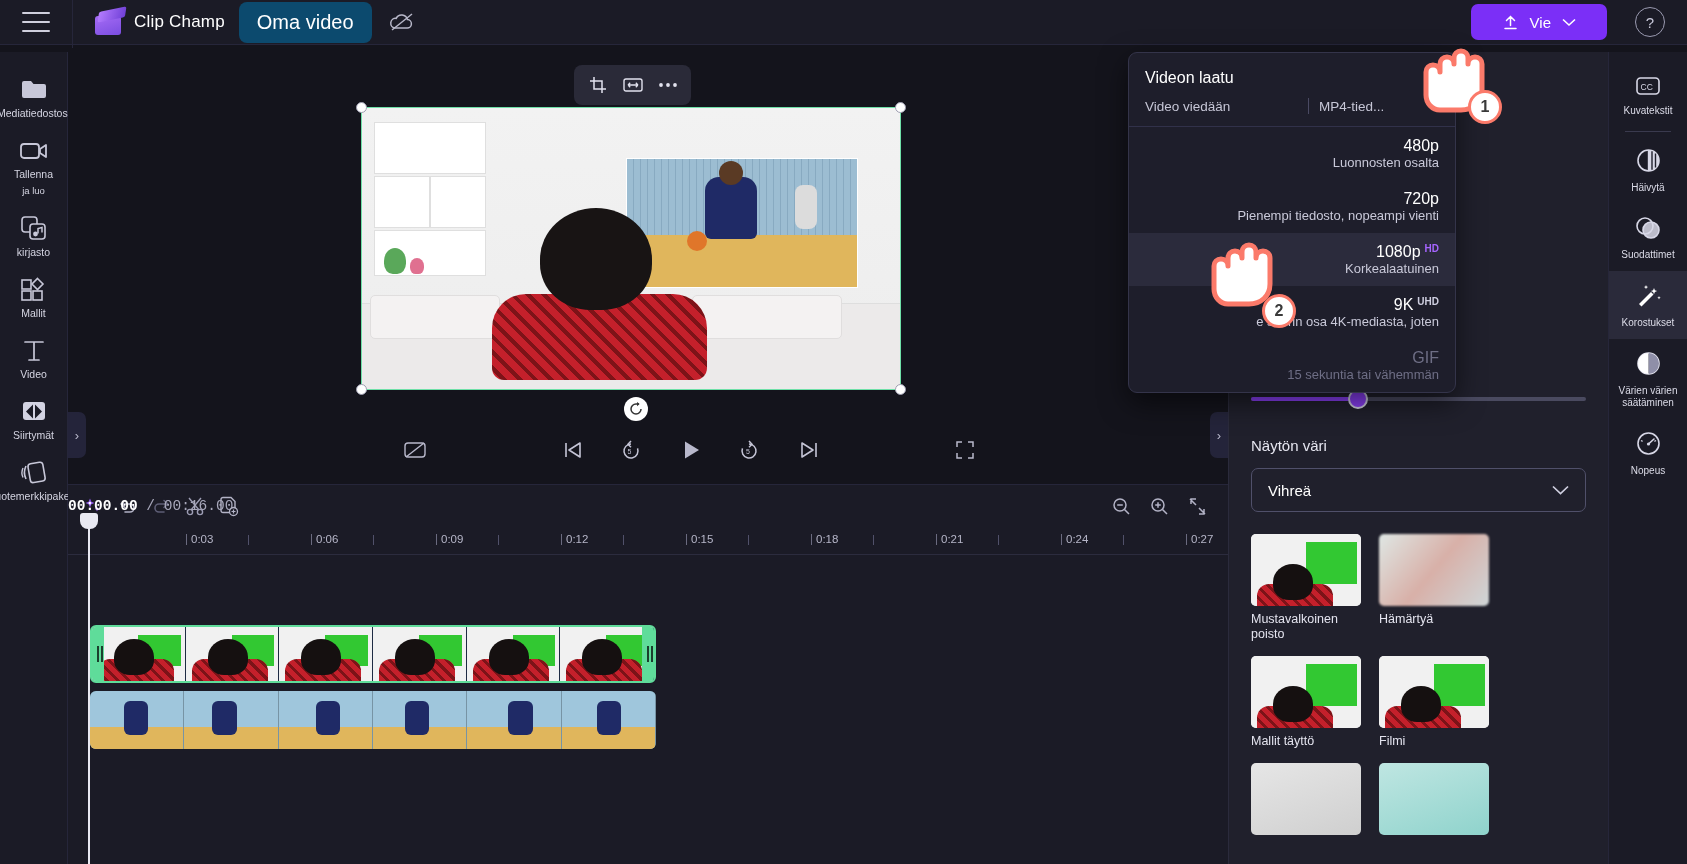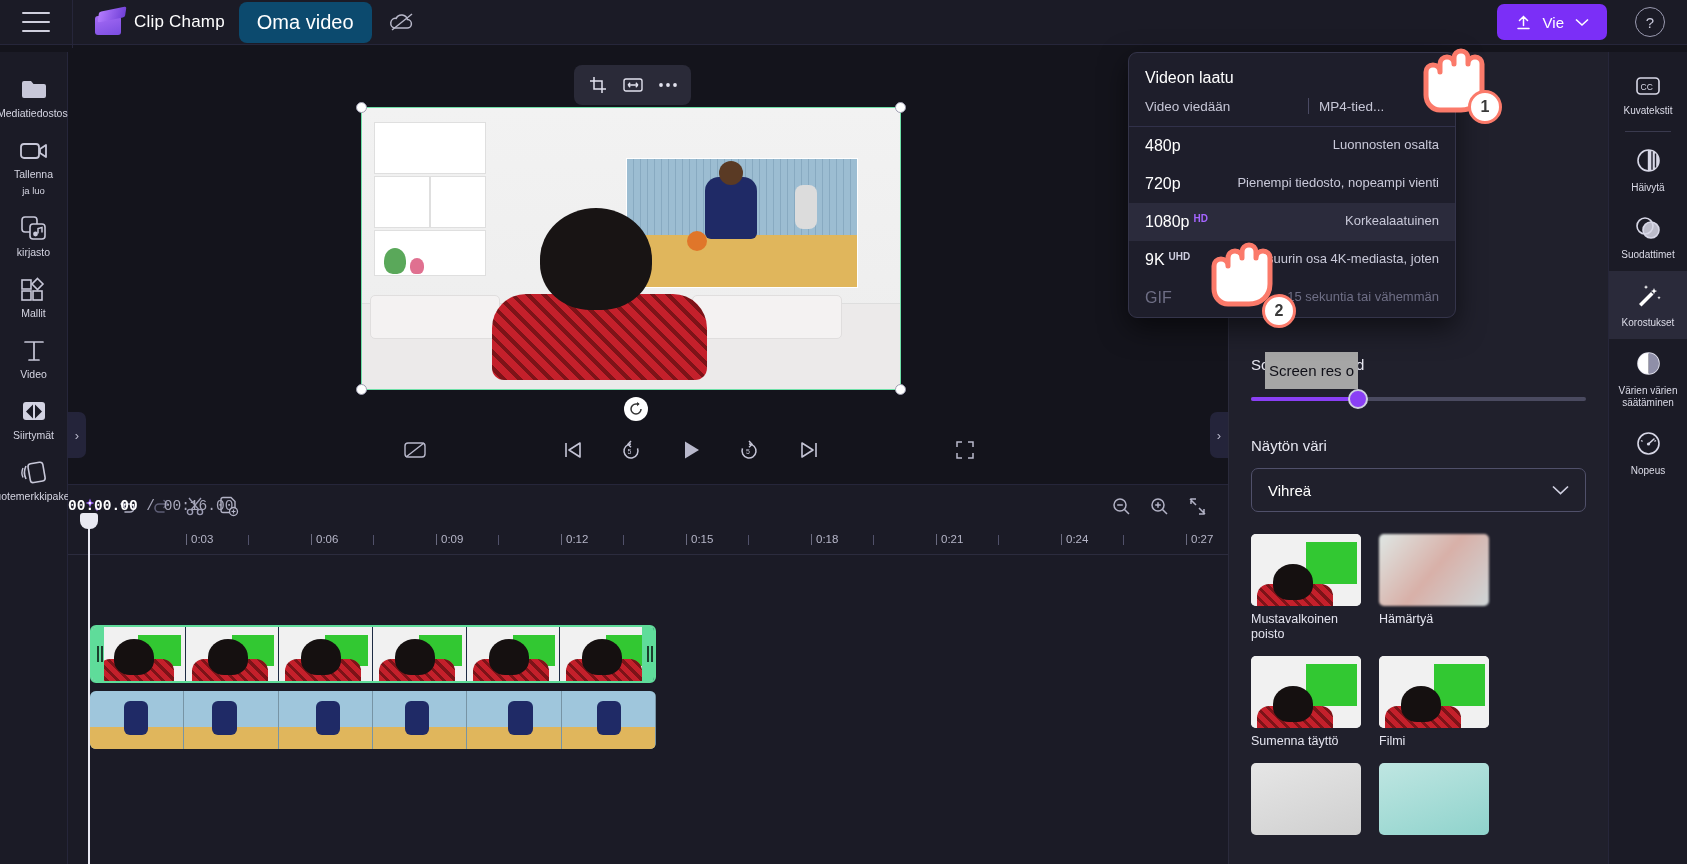--- a/index.html
+++ b/index.html
@@ -38,21 +38,21 @@
     margin-left: 14px; background: #0c4a6e; border-radius: 8px;
     padding: 9px 18px; font-size: 20px; color: #fff; cursor: pointer;
   }
   .cloud-off {
     margin-left: 12px; width: 36px; height: 32px; display: flex;
     align-items: center; justify-content: center; cursor: pointer;
   }
   .spacer { flex: 1; }
   .export-btn {
     display: flex; align-items: center; background: #7b2ff7; border-radius: 7px;
-    height: 36px; padding: 0 18px; gap: 11px; cursor: pointer; margin-right: 0px; margin-left: 48px;
+    height: 36px; padding: 0 31px; gap: 11px; cursor: pointer; margin-right: 0px; margin-left: 48px;
   }
   .export-btn .lbl { font-size: 15px; color: #fff; }
   .help-btn {
     width: 30px; height: 30px; border: 1.6px solid #9a9ab0; border-radius: 50%;
     margin: 0 22px 0 28px; display: flex; align-items: center; justify-content: center;
     font-size: 15px; color: #c9c9da; cursor: pointer;
   }
 
   
   .leftrail {
@@ -245,21 +245,21 @@
     background: #1e1e2b; border: 1px solid #34344a; border-radius: 9px;
     box-shadow: 0 10px 28px rgba(0,0,0,.55); overflow: hidden;
   }
   .dd-head { padding: 16px 16px 12px 16px; border-bottom: 1px solid #31314a; }
   .dd-title { font-size: 16px; color: #fff; margin-bottom: 11px; }
   .dd-sub { display: flex; align-items: center; font-size: 13.5px; color: #c6c6d6; }
   .dd-sub .left { flex: 1; }
   .dd-sub .divider { width: 1px; height: 16px; background: #4a4a63; margin: 0 10px; }
   .dd-sub .right { width: 120px; text-align: left; }
   .dd-item {
-    display: flex; align-items: flex-start; padding: 10px 16px; cursor: pointer;
+    display: flex; align-items: flex-end; padding: 10px 16px; cursor: pointer; flex-direction: column;
   }
   .dd-item.sel { background: #2b2b3c; }
   .dd-item .name { font-size: 16px; color: #fff; display: flex; align-items: flex-start; gap: 4px; }
   .dd-item .name sup { font-size: 10px; color: #a565ff; font-weight: bold; }
   .dd-item.dis .name { color: #6e6e85; }
   .dd-item .desc { flex: 1; text-align: right; font-size: 13px; color: #c9c9d9; }
   .dd-item.dis .desc { color: #6e6e85; }
 
   
   .cursor-hand { position: absolute; z-index: 60; pointer-events: none; }
@@ -676,21 +676,21 @@
           <div class="fx-thumb" style="background:linear-gradient(130deg,#dfe7e4,#d8b0a8,#cfd6d8);filter:blur(1px)"></div>
           <div class="fx-cap">Hämärtyä</div>
         </div>
         <div class="fx-item">
           <div class="fx-thumb">
             <div class="thumb-room"></div>
               <div class="thumb-green"></div>
             <div class="thumb-shirt"></div>
               <div class="thumb-hair"></div>
           </div>
-          <div class="fx-cap">Sumenna täyttö</div>
+          <div class="fx-cap">Mallit täyttö</div>
         </div>
         <div class="fx-item">
           <div class="fx-thumb">
             <div class="thumb-room"></div>
               <div class="thumb-green"></div>
             <div class="thumb-shirt"></div>
               <div class="thumb-hair"></div>
           </div>
           <div class="fx-cap">Filmi</div>
         </div>

